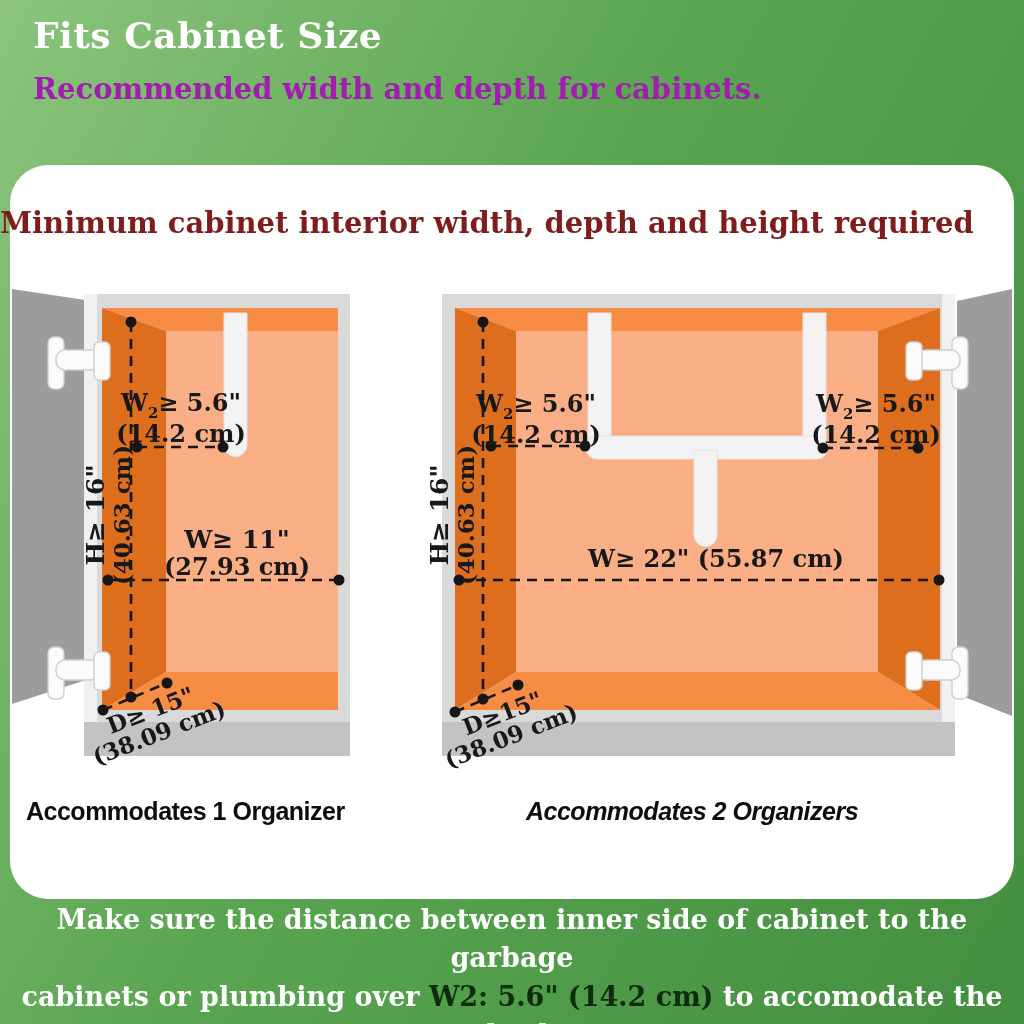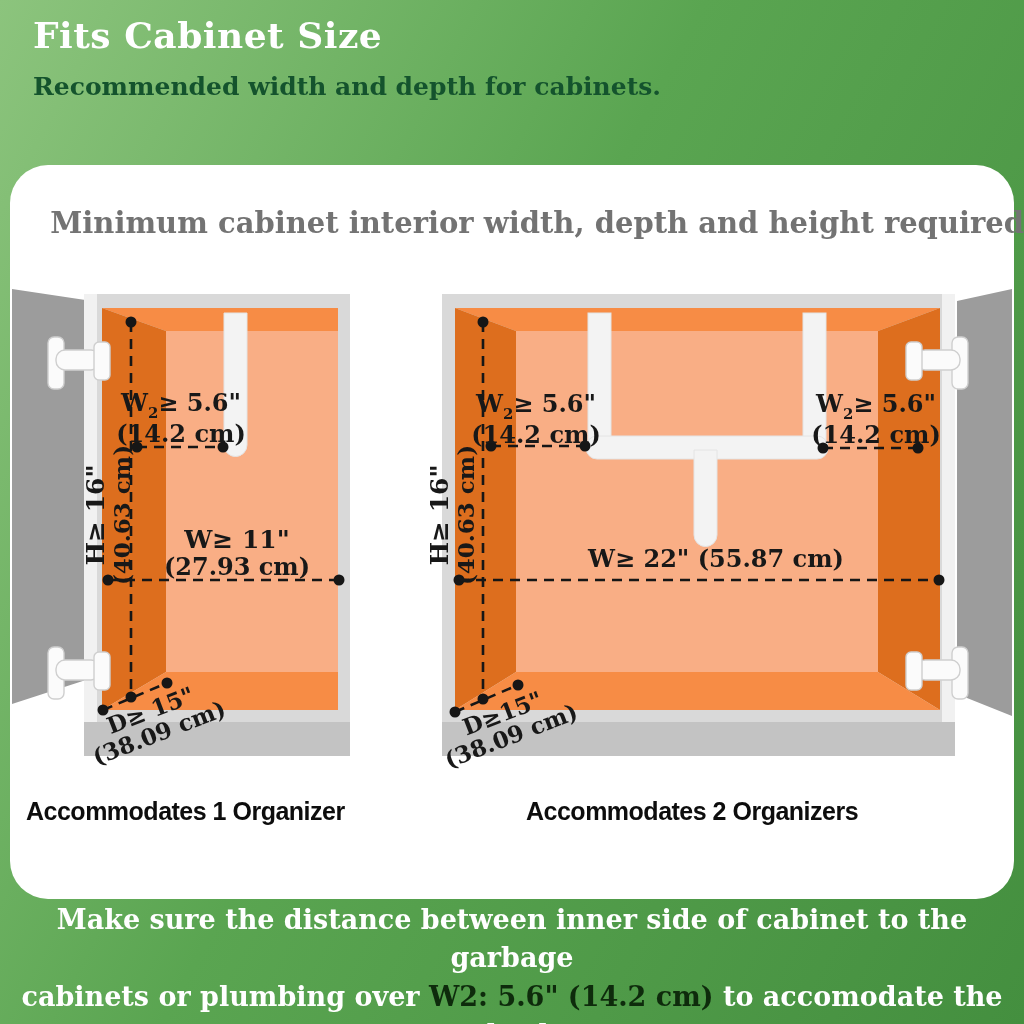--- a/index.html
+++ b/index.html
@@ -4,24 +4,24 @@
 <style>
   html,body{margin:0;padding:0;}
   body{
     width:1024px;height:1024px;position:relative;overflow:hidden;
     background:linear-gradient(118deg,#8cc47d 0%,#5aa551 45%,#448f3f 100%);
     font-family:"DejaVu Serif","Liberation Serif",serif;
   }
   .abs{position:absolute;}
   
   .hdr-title{left:33px;top:14px;font-size:36px;font-weight:bold;color:#ffffff;letter-spacing:0.5px;}
-  .hdr-sub{left:33px;top:72px;font-size:25px;font-weight:bold;color:#14532d;line-height:1.22;}
+  .hdr-sub{left:33px;top:72px;font-size:29px;font-weight:bold;color:#a21caf;line-height:1.22;}
   
   .card{left:10px;top:165px;width:1004px;height:734px;background:#ffffff;border-radius:38px;}
-  .card-title{left:0;top:206px;width:1024px;text-align:right;font-size:29px;font-weight:bold;color:#737373;}
+  .card-title{left:0;top:206px;width:1024px;text-align:left;font-size:29px;font-weight:bold;color:#7f1d1d;}
   
   .gfx{left:0;top:0;width:1024px;height:1024px;pointer-events:none;}
   .dim{stroke:#161616;stroke-width:2.6;stroke-dasharray:10 7;fill:none;}
   .dot{fill:#161616;}
   .hinge{fill:#fbfbfb;stroke:#cfcfcf;stroke-width:1.4;}
   
   .dim-label{color:#181818;font-weight:bold;text-align:center;line-height:1.06;}
   .fs23{font-size:23px;} .fs24{font-size:24px;} .fs25{font-size:25px;}
   .rot{transform:translate(-50%,-50%) rotate(-90deg);}
   .rotd{transform:translate(-50%,-50%) rotate(-21deg);}
@@ -145,18 +145,18 @@
 </div>
 <div class="abs dim-label fs24" style="left:566px;top:546px;width:300px;">
   <div>W≥ 22" (55.87 cm)</div>
 </div>
 <div class="abs dim-label fs23 rotd" style="left:507px;top:725px;width:170px;">
   <div>D≥15"</div>
   <div>(38.09 cm)</div>
 </div>
 
 <div class="abs caption" style="left:26px;top:797px;width:360px;">Accommodates 1 Organizer</div>
-<div class="abs caption" style="left:526px;top:797px;width:360px;">Accommodates 2 Organizers</div>
+<div class="abs caption" style="left:526px;top:797px;width:360px;font-style:italic;">Accommodates 2 Organizers</div>
 
 <div class="abs note">
   <div>Make sure the distance between inner side of cabinet to the garbage</div>
   <div><span>cabinets or plumbing over </span><span class="note-dark">W2: 5.6" (14.2 cm)</span><span> to accomodate the top basket.</span></div>
 </div>
 
 </body></html>

